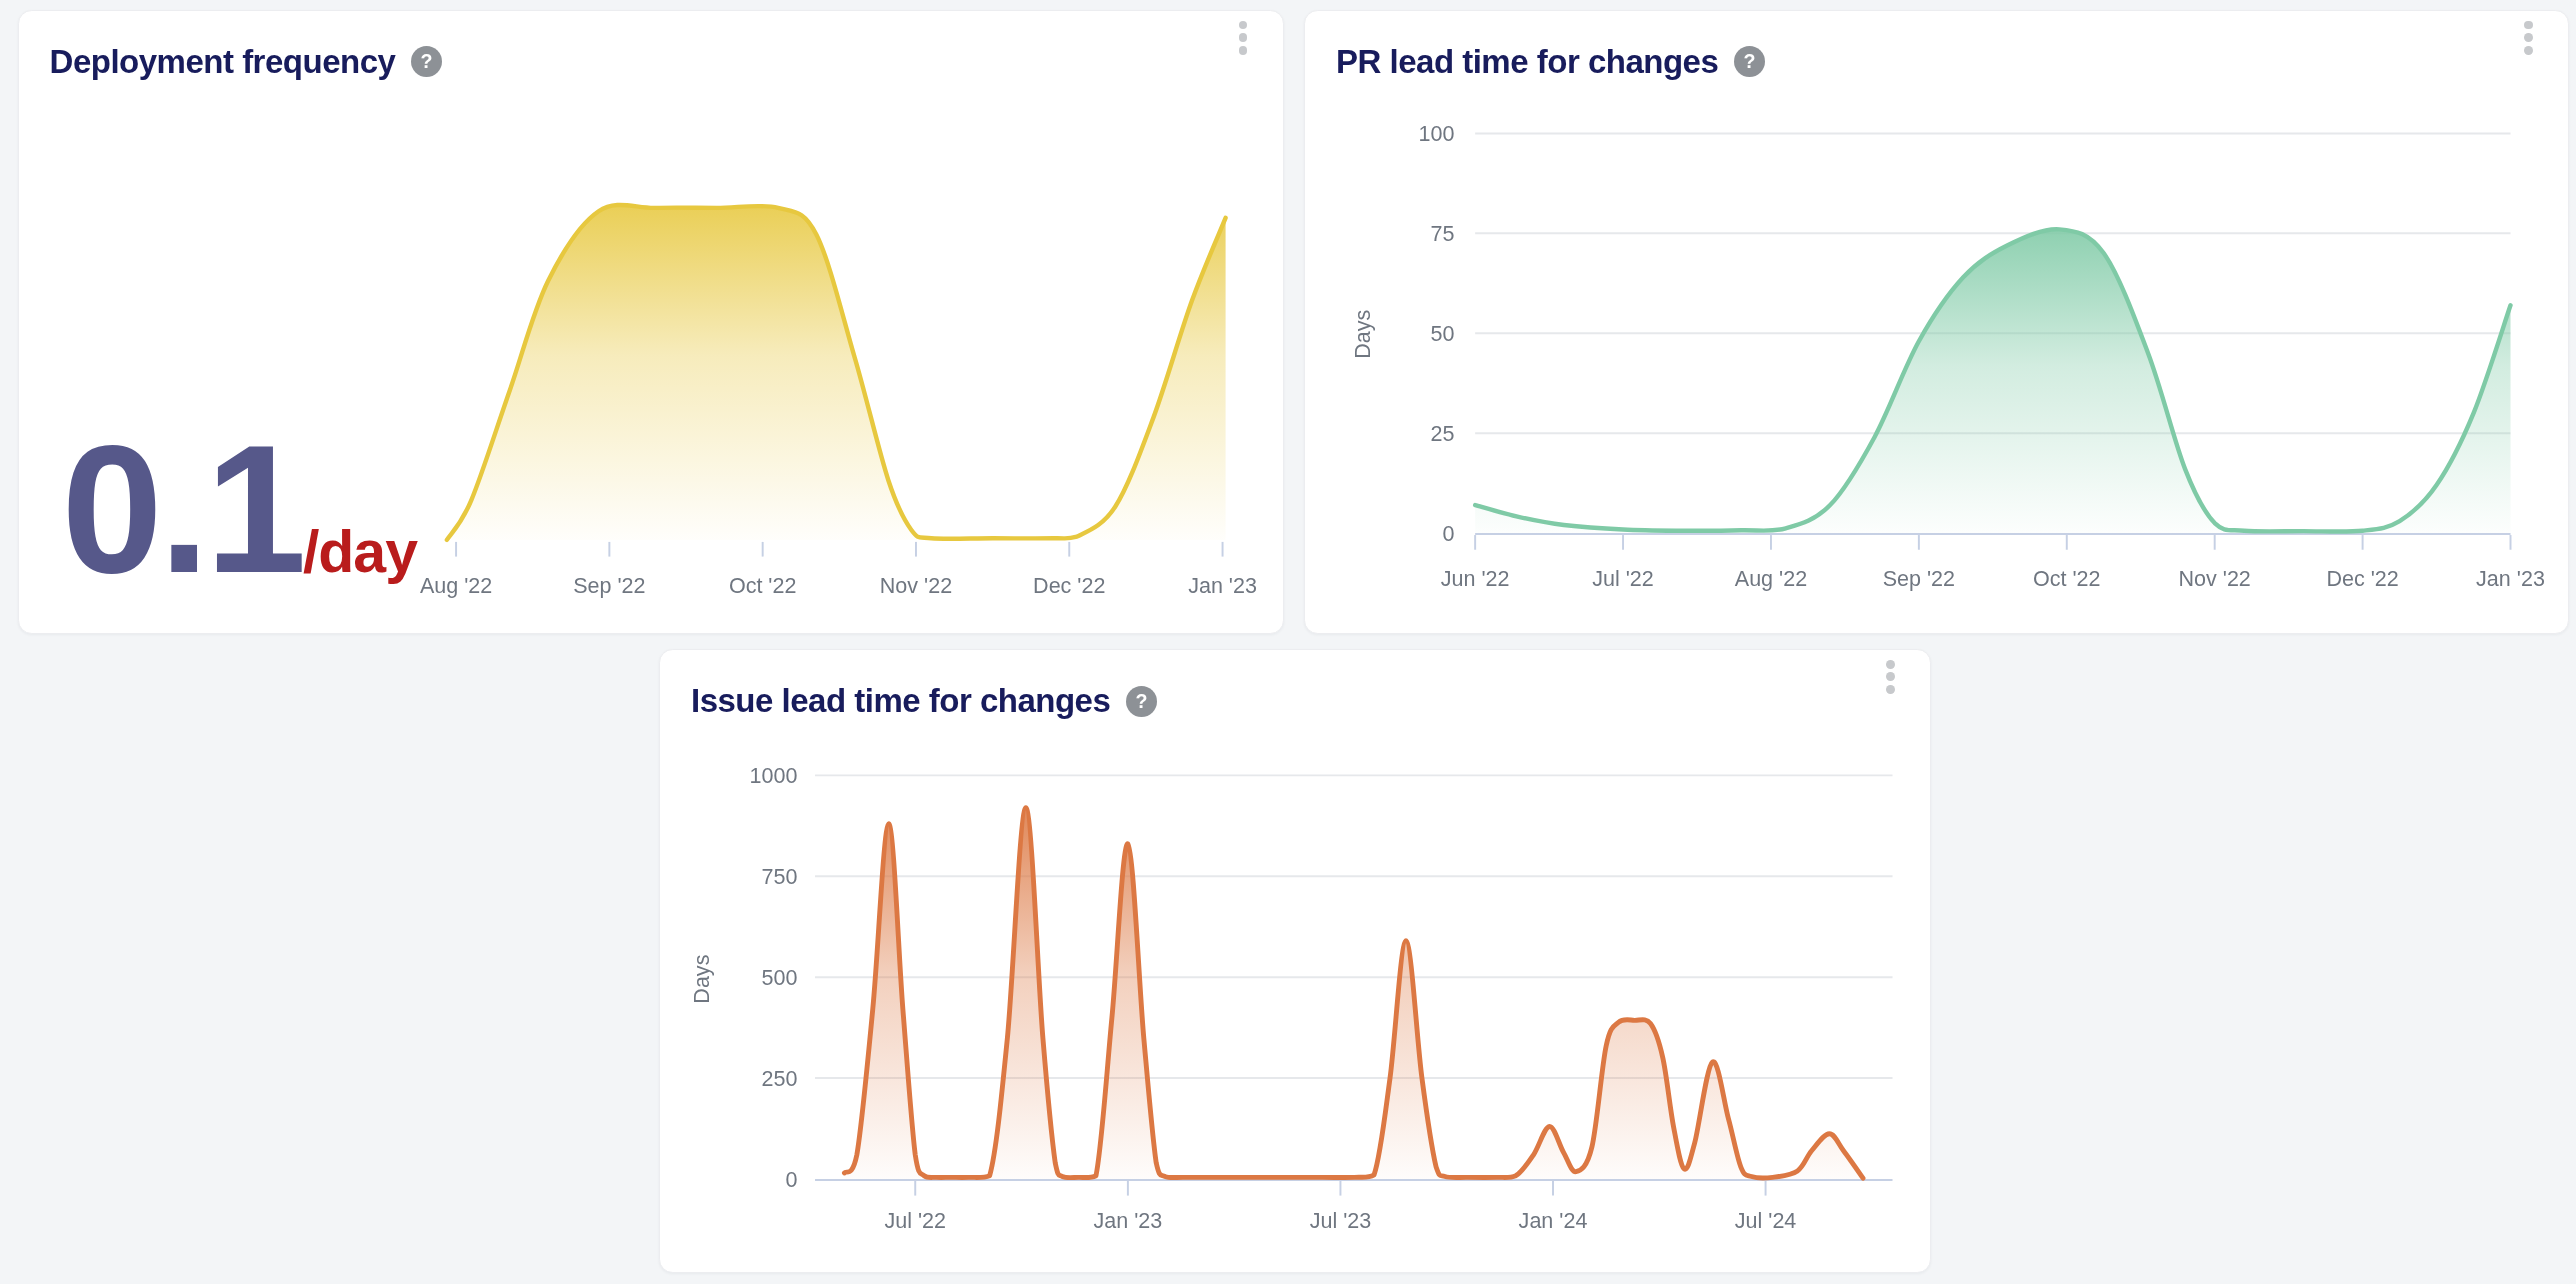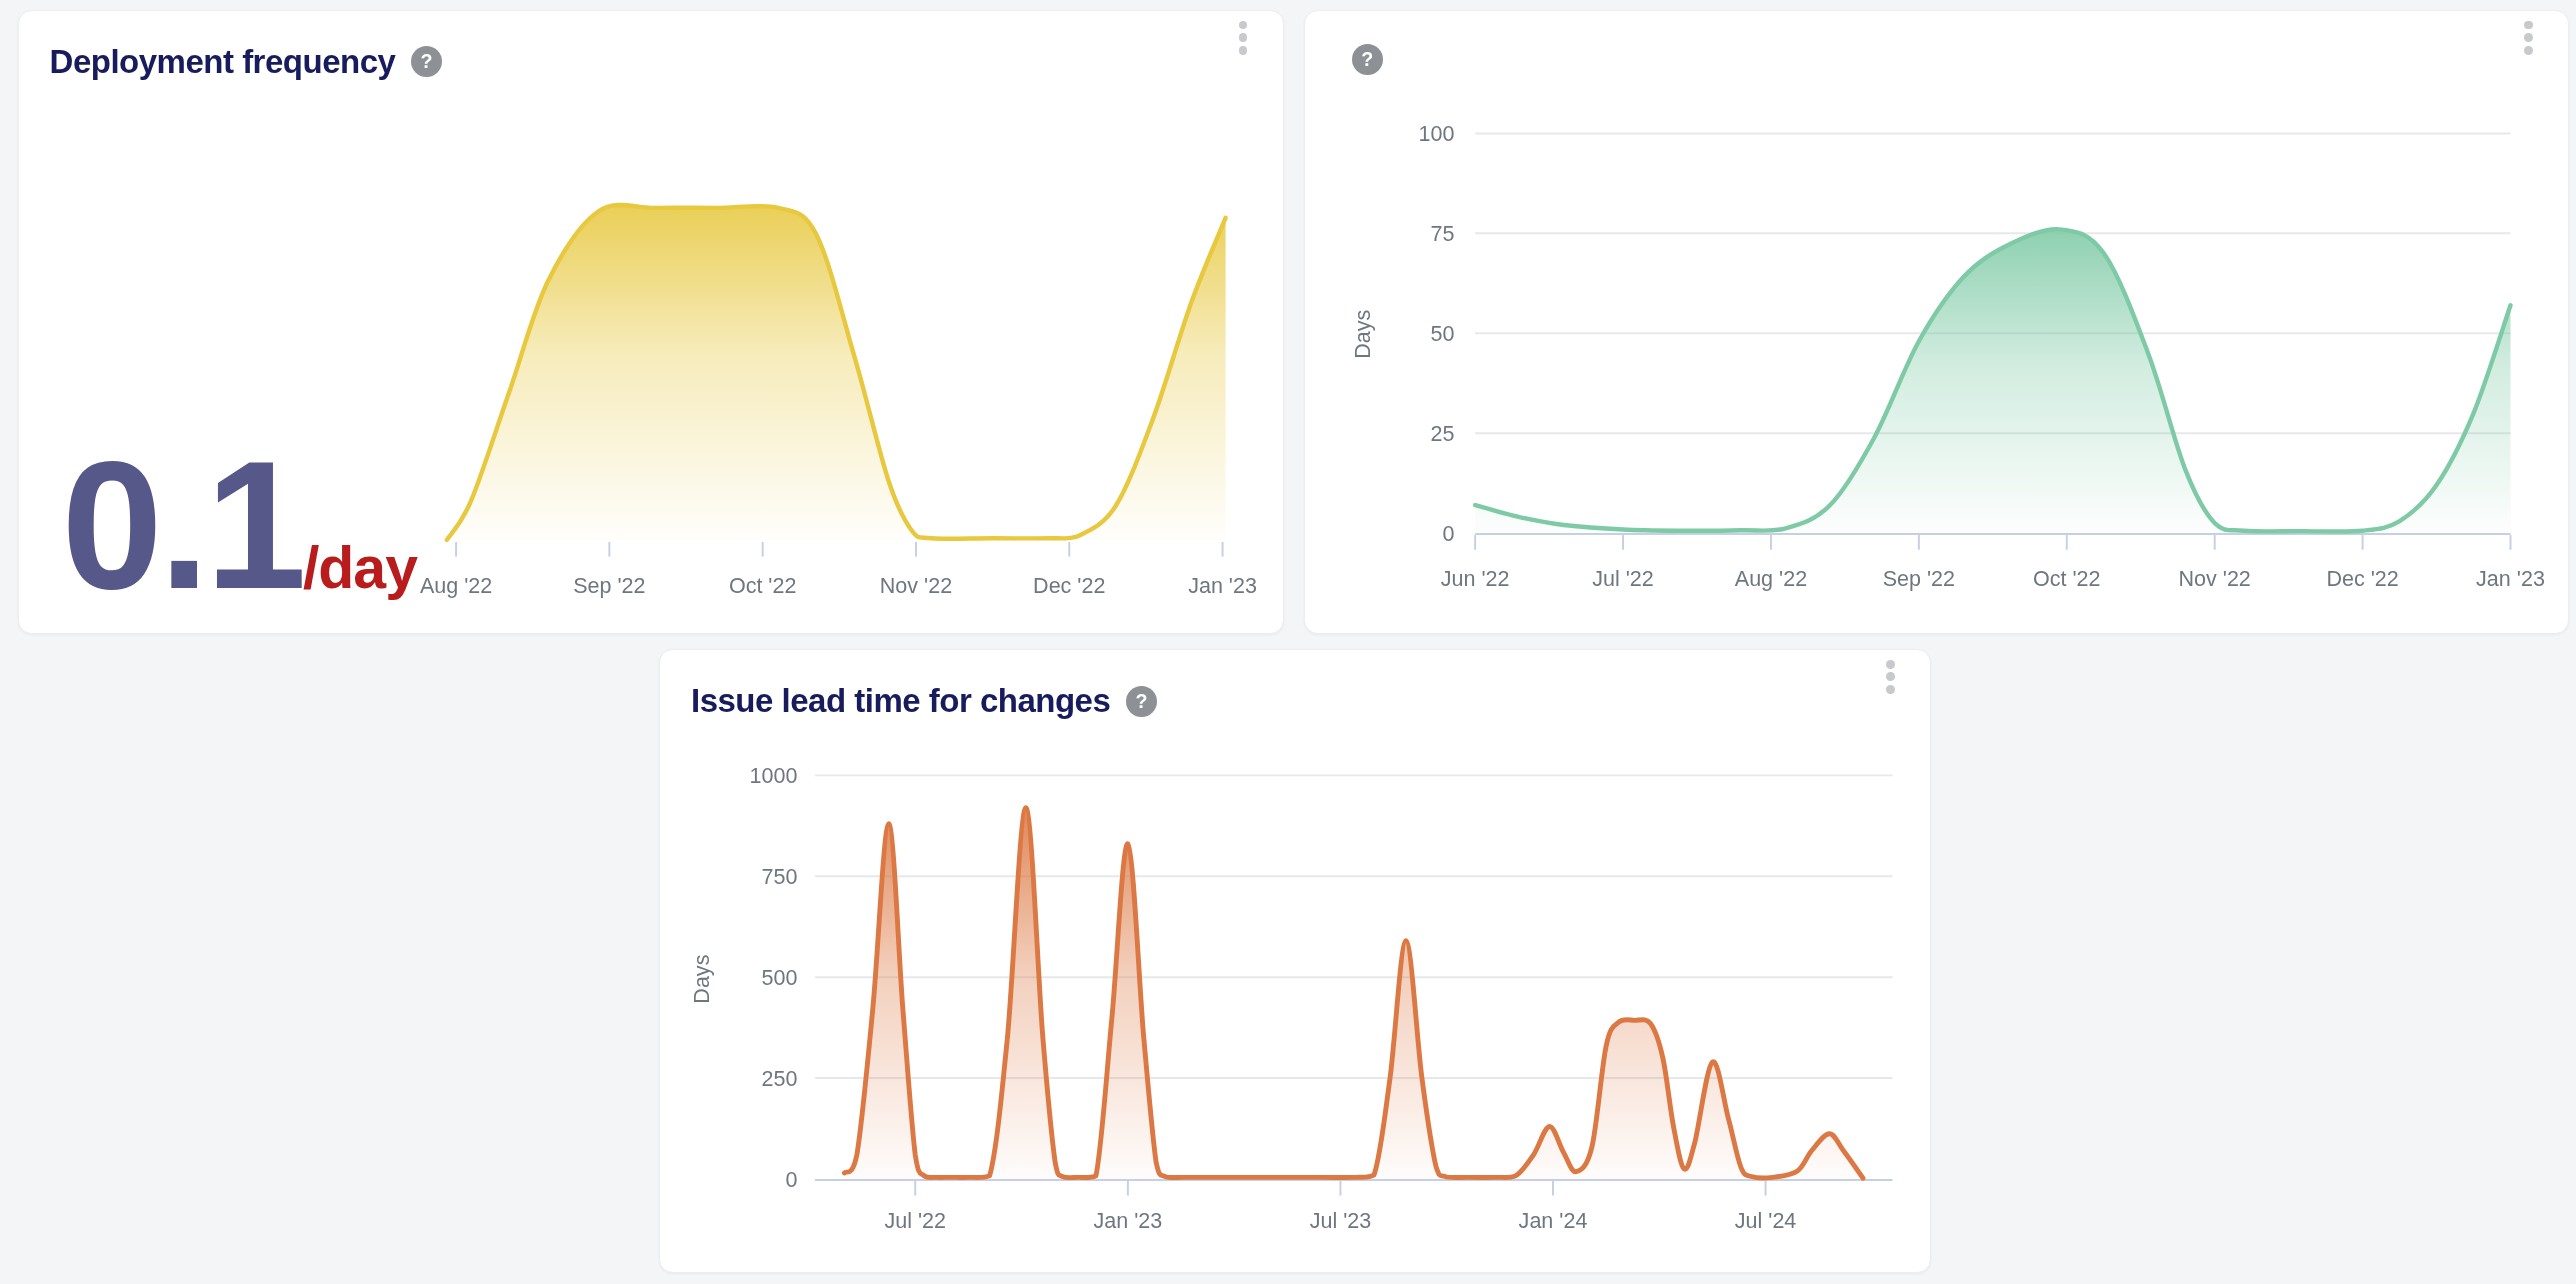--- a/index.html
+++ b/index.html
@@ -8,21 +8,21 @@
   .card{position:absolute;background:#ffffff;border:1px solid #ecedf0;border-radius:13.7px;
         box-shadow:0 1px 2.9px rgba(20,30,60,.05);}
   .card-header{position:relative;display:flex;align-items:center;padding:33px 27px 0 31px;}
   .card-title{margin:0;font-size:33px;font-weight:bold;color:#181c5c;letter-spacing:-0.5px;line-height:1.1;}
   .help-badge{display:inline-flex;align-items:center;justify-content:center;margin-left:15.7px;
         width:31px;height:31px;border-radius:50%;background:#8d9196;color:#ffffff;
         font-size:19.6px;font-weight:bold;cursor:pointer;flex:0 0 auto;}
   .kebab{position:absolute;right:27.4px;top:2px;display:flex;flex-direction:column;gap:3.9px;
         padding:7.8px;cursor:pointer;}
   .kebab i{display:block;width:8.8px;height:8.8px;border-radius:50%;background:#c7c9cc;}
-  .metric{position:absolute;left:43px;bottom:25px;display:flex;align-items:baseline;z-index:2;}
+  .metric{position:absolute;left:43px;bottom:41px;display:flex;align-items:baseline;z-index:2;}
   .metric-value{font-size:182px;font-weight:bold;color:#56588a;line-height:.9;letter-spacing:-3.9px;}
   .metric-unit{font-size:59px;font-weight:bold;color:#b91c1c;margin-left:0;letter-spacing:-1px;}
   svg.chart{position:absolute;left:0;top:0;width:100%;height:100%;}
   svg.chart text.tick{font-family:"Liberation Sans","DejaVu Sans",sans-serif;font-size:22px;fill:#6f7680;}
 </style>
 </head>
 <body>
 
 <div id="canvas">
 
@@ -98,20 +98,21 @@
           <linearGradient id="grad1" x1="0" y1="0" x2="0" y2="1">
       <stop offset="0" stop-color="#7fcaa6" stop-opacity="0.88"></stop>
       <stop offset="0.45" stop-color="#7fcaa6" stop-opacity="0.35"></stop>
       <stop offset="1" stop-color="#7fcaa6" stop-opacity="0.02"></stop>
     </linearGradient>
         </defs>
         <path d="M 173.0 504.4 C 180.6 506.5, 203.2 513.3, 218.3 516.7 C 233.4 520.1, 246.0 522.7, 263.6 524.8 C 281.2 526.9, 303.9 528.4, 324.0 529.3 C 344.1 530.3, 364.3 530.4, 384.4 530.6 C 404.5 530.7, 427.2 530.6, 444.8 530.1 C 462.4 529.7, 475.0 532.4, 490.1 528.1 C 505.2 523.8, 520.3 519.9, 535.4 504.4 C 550.5 488.9, 565.6 463.0, 580.7 435.1 C 595.8 407.2, 610.9 364.4, 626.0 337.2 C 641.1 310.0, 656.2 288.2, 671.3 271.9 C 686.4 255.6, 700.2 247.4, 716.6 239.2 C 733.0 231.1, 753.1 221.6, 769.5 222.9 C 785.8 224.3, 799.6 226.3, 814.8 247.4 C 829.9 268.5, 846.2 312.7, 860.0 349.4 C 873.9 386.1, 886.5 438.8, 897.8 467.7 C 909.1 496.6, 917.9 512.3, 928.0 522.8 C 938.1 532.5, 943.1 529.2, 958.2 530.6 C 973.3 531.9, 998.5 531.0, 1018.6 531.0 C 1038.7 531.0, 1062.6 532.3, 1079.0 530.6 C 1095.4 528.9, 1104.2 528.5, 1116.8 520.8 C 1129.3 513.0, 1141.9 502.4, 1154.5 484.0 C 1167.1 465.7, 1179.7 441.2, 1192.3 410.6 C 1204.8 380.0, 1223.7 318.8, 1230.0 300.4 L 1230.0 533 L 173.0 533 Z" fill="url(#grad1)"></path>
         <path d="M 173.0 504.4 C 180.6 506.5, 203.2 513.3, 218.3 516.7 C 233.4 520.1, 246.0 522.7, 263.6 524.8 C 281.2 526.9, 303.9 528.4, 324.0 529.3 C 344.1 530.3, 364.3 530.4, 384.4 530.6 C 404.5 530.7, 427.2 530.6, 444.8 530.1 C 462.4 529.7, 475.0 532.4, 490.1 528.1 C 505.2 523.8, 520.3 519.9, 535.4 504.4 C 550.5 488.9, 565.6 463.0, 580.7 435.1 C 595.8 407.2, 610.9 364.4, 626.0 337.2 C 641.1 310.0, 656.2 288.2, 671.3 271.9 C 686.4 255.6, 700.2 247.4, 716.6 239.2 C 733.0 231.1, 753.1 221.6, 769.5 222.9 C 785.8 224.3, 799.6 226.3, 814.8 247.4 C 829.9 268.5, 846.2 312.7, 860.0 349.4 C 873.9 386.1, 886.5 438.8, 897.8 467.7 C 909.1 496.6, 917.9 512.3, 928.0 522.8 C 938.1 532.5, 943.1 529.2, 958.2 530.6 C 973.3 531.9, 998.5 531.0, 1018.6 531.0 C 1038.7 531.0, 1062.6 532.3, 1079.0 530.6 C 1095.4 528.9, 1104.2 528.5, 1116.8 520.8 C 1129.3 513.0, 1141.9 502.4, 1154.5 484.0 C 1167.1 465.7, 1179.7 441.2, 1192.3 410.6 C 1204.8 380.0, 1223.7 318.8, 1230.0 300.4" fill="none" stroke="#7fcaa6" stroke-width="4.5" stroke-linecap="round" stroke-linejoin="round"></path>
       </svg>
     <div class="card-header">
+      <h2 class="card-title">PR lead time for changes</h2>
       <span class="help-badge">?</span>
       <span class="kebab">
           <i></i>
           <i></i>
           <i></i>
         </span>
     </div>
   </div>
 
   <div class="card" style="left:659px;top:649px;width:1270px;height:622px">

